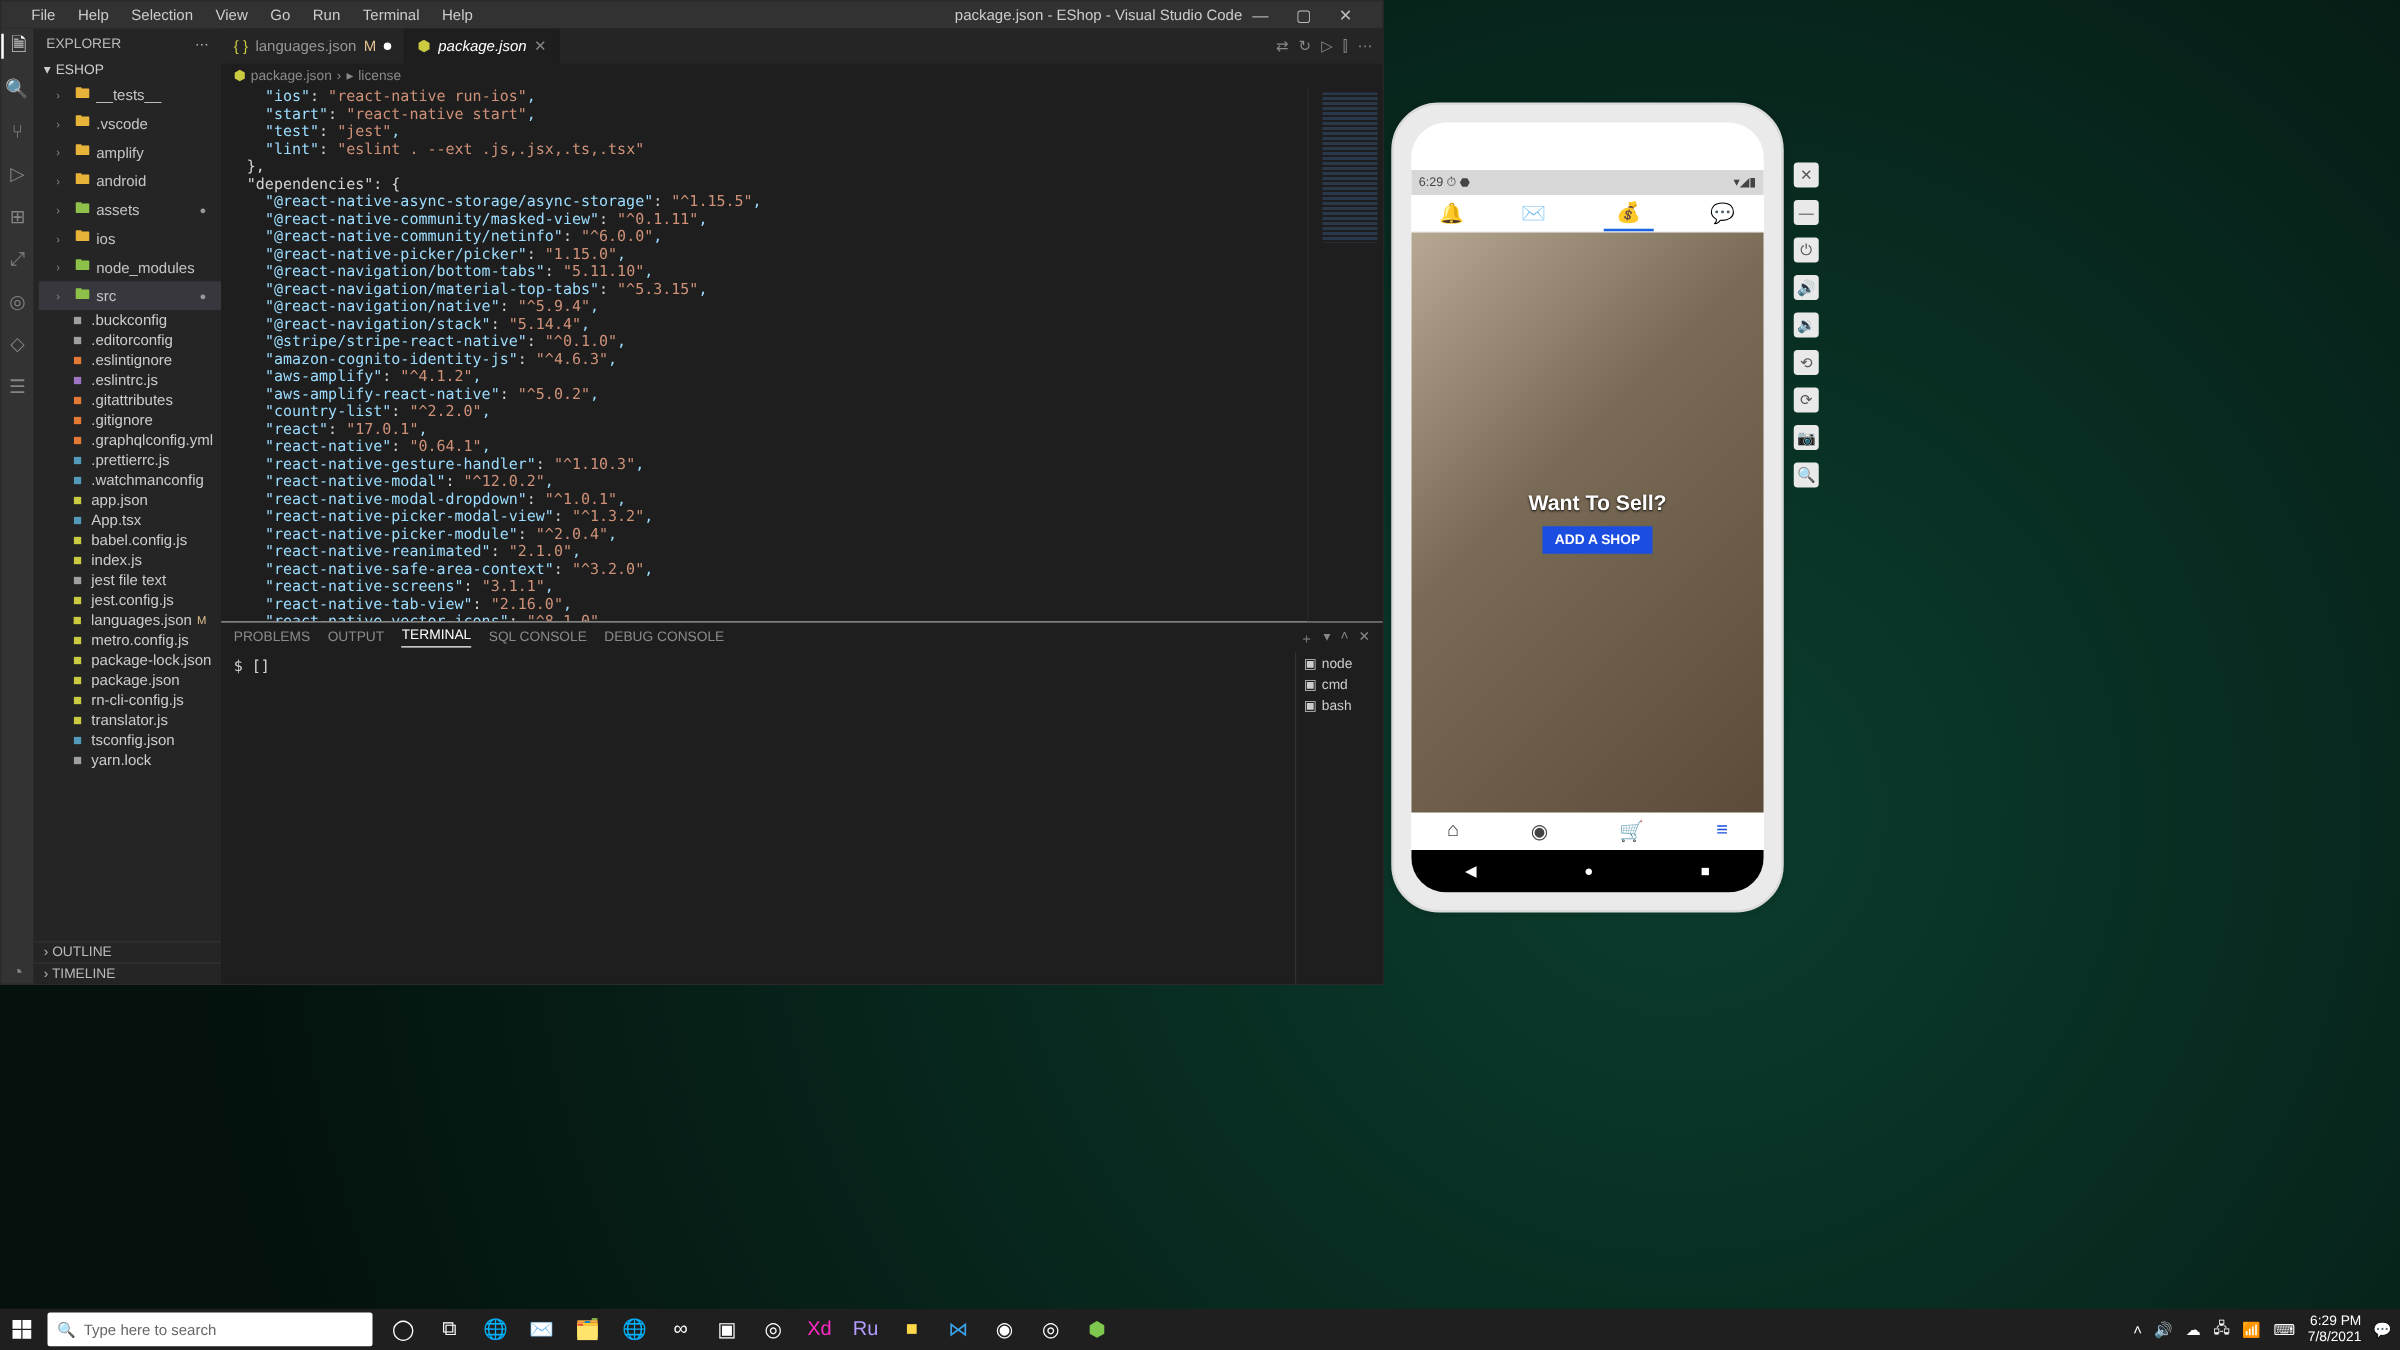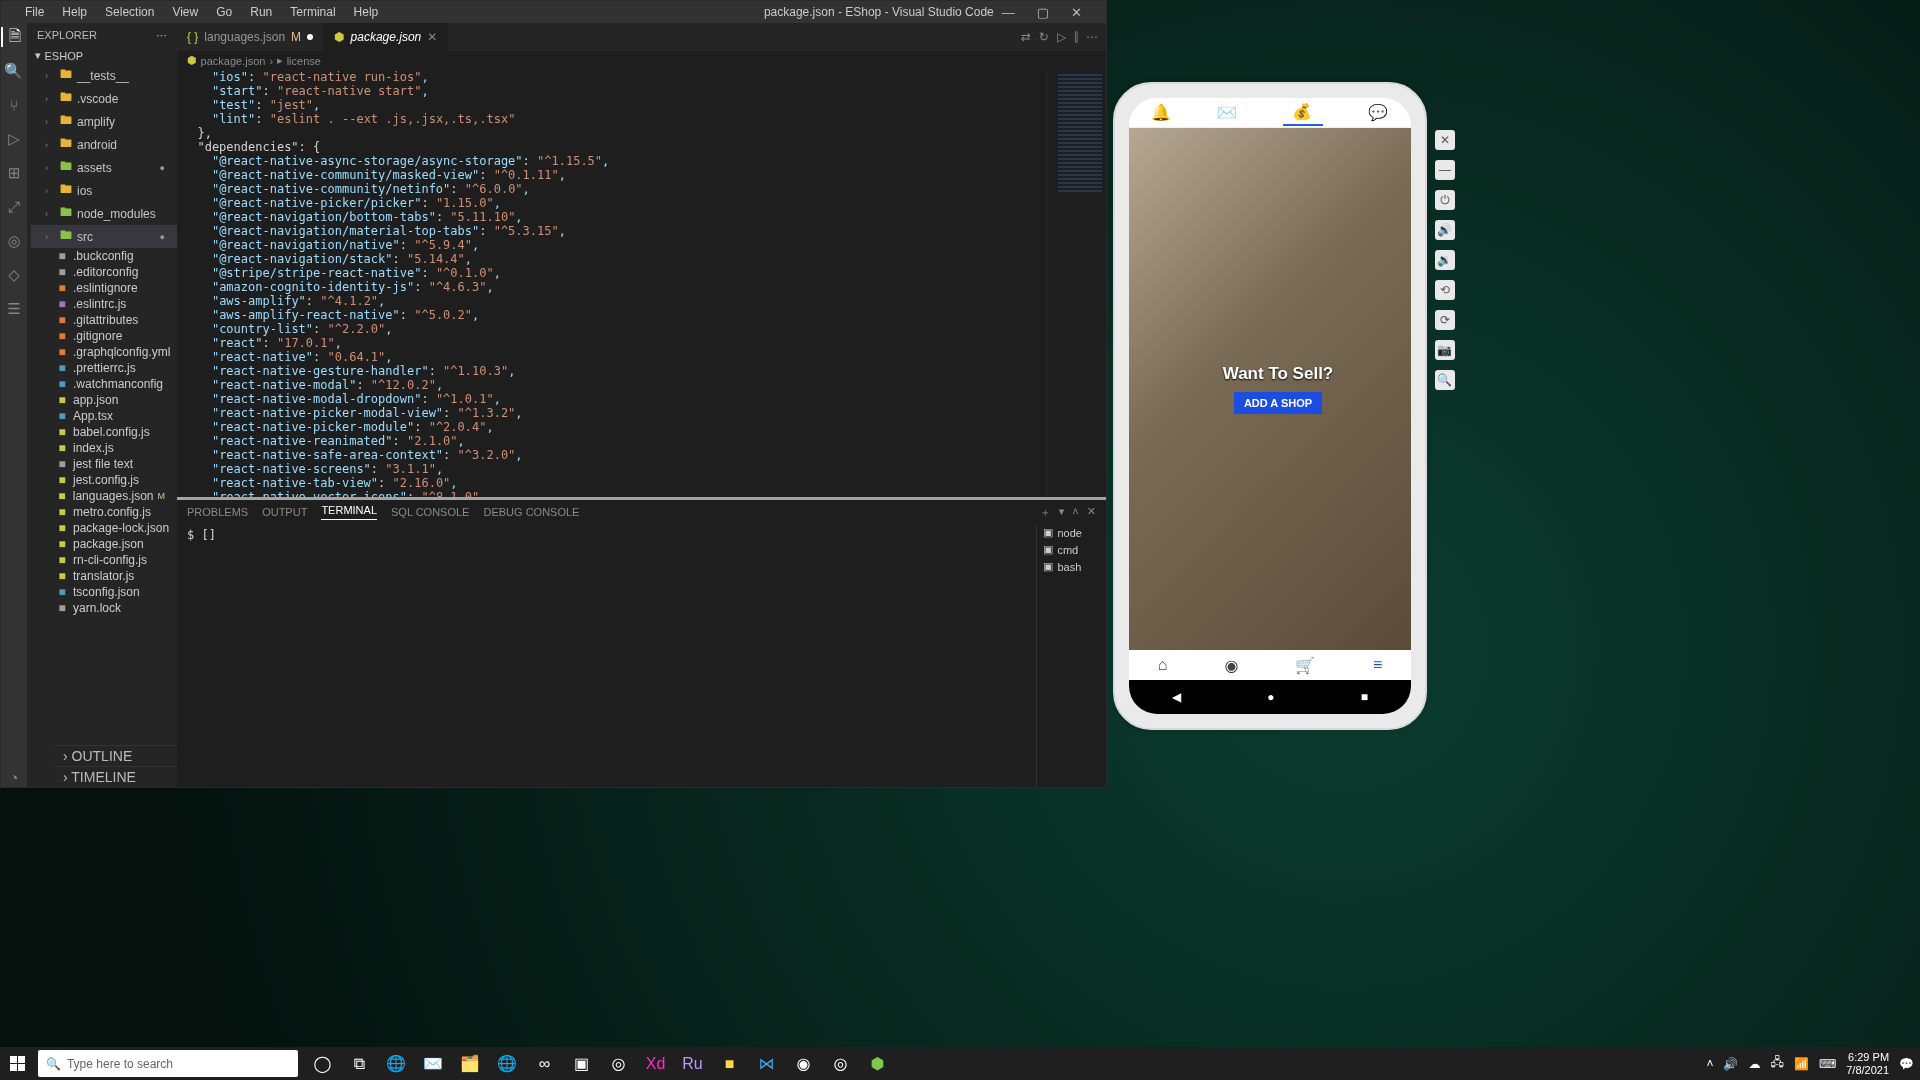--- a/index.html
+++ b/index.html
@@ -77,21 +77,21 @@
 .tree-item .ficon { width: 14px; display:inline-block; text-align:center; }
 .tree-item.selected { background: #37373d; }
 .folder-yellow { color: #e8b339; }
 .folder-green  { color: #8dc149; }
 .file-blue     { color: #519aba; }
 .file-yellow   { color: #cbcb41; }
 .file-orange   { color: #e37933; }
 .file-gray     { color: #a0a0a0; }
 .file-purple   { color: #a074c4; }
 .sidebar .dot { margin-left:auto; font-size:9px; color:#999; padding-right:6px;}
-.sidebar-footers { margin-top:auto; font-size:14px;margin-left:28px;}
+.sidebar-footers { margin-top:auto; font-size:11px;}
 .side-collapse { padding:2px 8px; border-top:1px solid #333; color:#bbb; text-transform:uppercase;}
 
 .editor { flex: 1; display: flex; flex-direction: column; min-width: 0; background:#1e1e1e;}
 .tabs { height: 28px; background: #252526; display: flex; align-items:center; }
 .tab {
   display:flex; align-items:center; gap:6px;
   padding:0 10px; height:28px; font-size:12px;
   border-right:1px solid #1e1e1e;
   color:#969696;
 }
@@ -116,21 +116,21 @@
 .pun { color:#d4d4d4; }
 .key { color:#9cdcfe; }
 .minimap {
   width: 60px; background: #1e1e1e; position:relative;
   border-left: 1px solid #2a2a2a;
 }
 .minimap-blob { position:absolute; top:4px; right:4px; width:44px; height:120px;
   background: repeating-linear-gradient(#3a5e8e 0 2px, transparent 2px 4px);
   opacity: .4;}
 
-.panel { height: 290px; background:#1e1e1e; border-top:3px solid #a3a3a3; display:flex; flex-direction:column;}
+.panel { height: 290px; background:#1e1e1e; border-top:1px solid #a3a3a3; display:flex; flex-direction:column;}
 .panel-tabs { display:flex; gap:14px; padding:4px 10px; font-size:11px; color:#8a8a8a; align-items:center;}
 .panel-tabs .pt { cursor:default; }
 .panel-tabs .pt.active { color:#fff; border-bottom:1px solid #fff; padding-bottom:3px;}
 .panel-tabs .pt-actions{ margin-left:auto; display:flex; gap:8px; color:#888;}
 .panel-body { flex:1; display:flex; }
 .terminal { flex:1; font-family: Consolas, monospace; font-size:12px; padding:4px 10px; }
 .termline .usr{ color:#4ec9b0;} .termline .mac{color:#c586c0;} .termline .path{color:#dcdcaa;} .termline .br{color:#569cd6;}
 .termprompt { color:#d4d4d4; }
 .panel-sidebar { width:70px; font-size:11px; color:#ccc; border-left:1px solid #333;}
 .pshell { display:flex; align-items:center; gap:4px; padding:2px 6px;}
@@ -493,20 +493,26 @@
       </div>
     </div>
   </div>
 </div>
 
 <div class="phone">
   <div class="phone-camera"></div>
   <div class="phone-speaker"></div>
   <div class="phone-notch"></div>
   <div class="phone-inner">
+    <div class="status-bar">
+      <div class="status-strip">
+        <span><span>6:29</span> ⏱ ⬣</span>
+        <span>▾◢▮</span>
+      </div>
+    </div>
     <div class="topnav">
       <span>🔔</span>
       <span>✉️</span>
       <span class="tn3">💰</span>
       <span>💬</span>
     </div>
     <div class="phone-content">
       <div class="want">Want To Sell?</div>
       <div class="btn">ADD A SHOP</div>
     </div>

